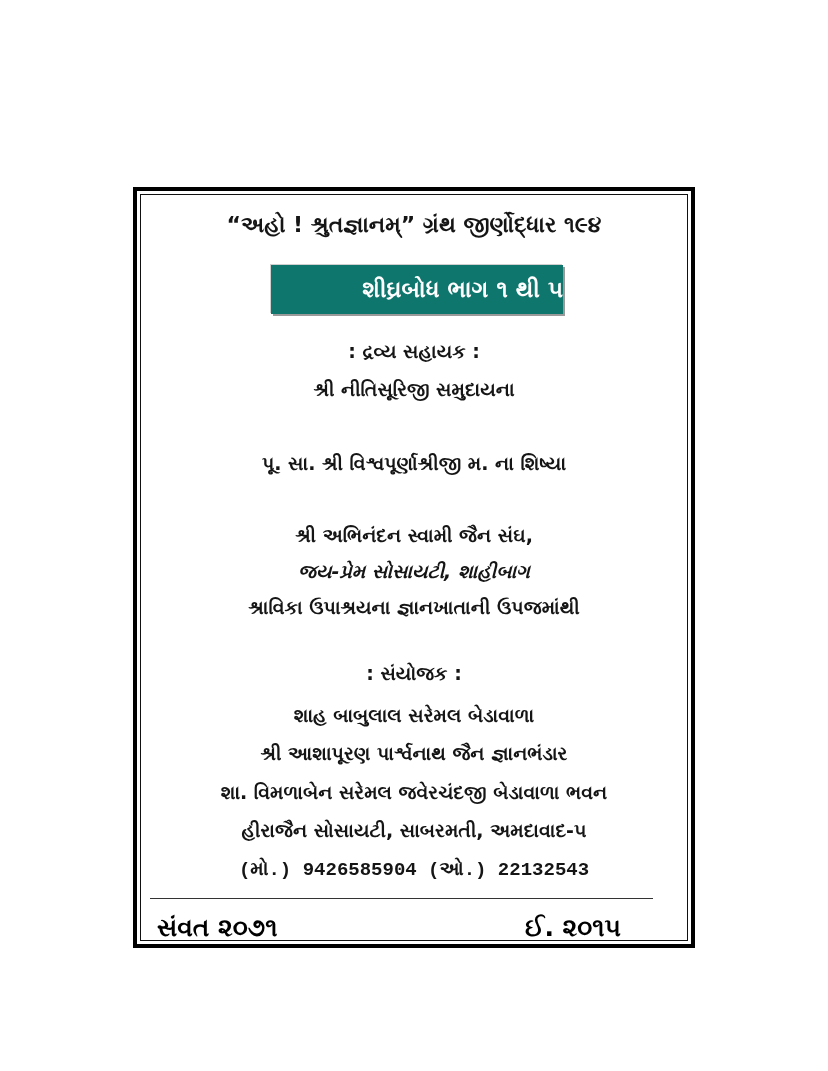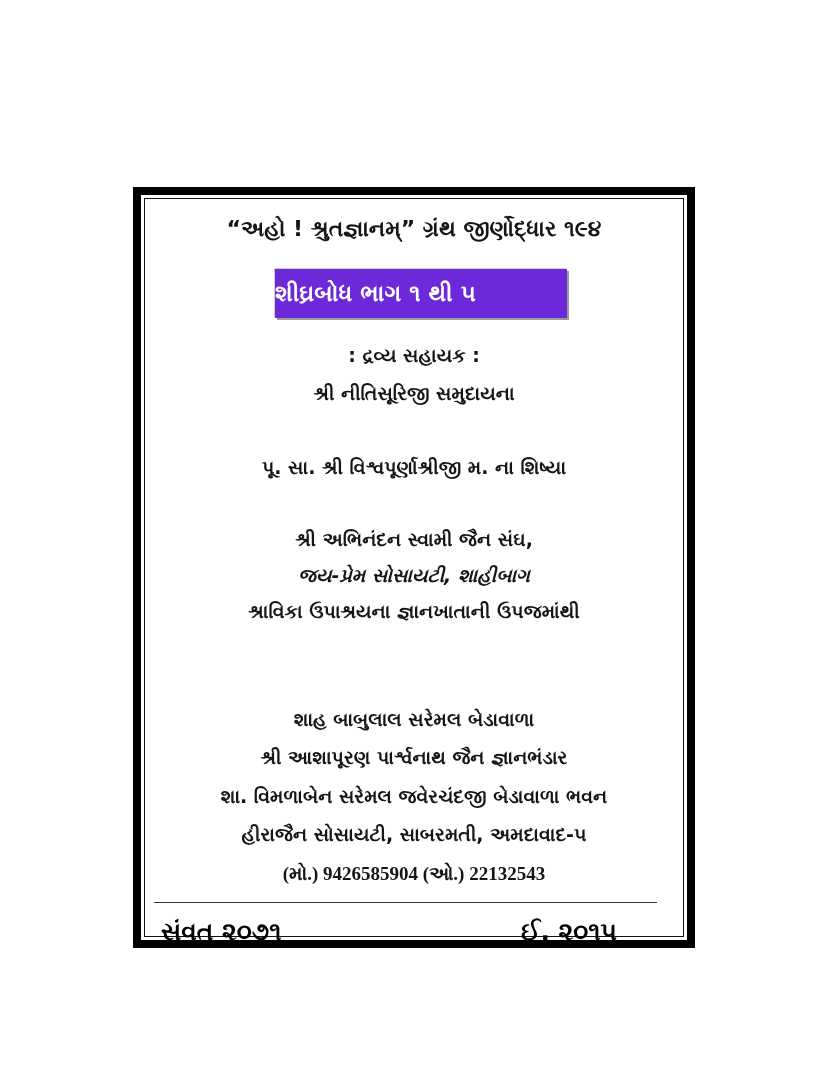--- a/index.html
+++ b/index.html
@@ -2,67 +2,68 @@
 <html><head>
 <meta charset="utf-8">
 <style>
   html, body { margin:0; padding:0; }
   body {
     width:828px; height:1071px; background:#ffffff; position:relative; overflow:hidden;
     font-family:"DejaVu Sans", "Liberation Sans", sans-serif; color:#111;
   }
   .frame-outer {
     position:absolute; left:133px; top:187px; width:562px; height:761px;
-    box-sizing:border-box; border:8px solid #000000; background:#fff;padding-left:8px;
+    box-sizing:border-box; border:4px solid #000000; background:#fff;padding-left:8px;
   }
   .frame-inner {
     position:absolute; left:3px; top:3px; right:3px; bottom:3px;
     border:1.5px solid #111;
   }
   .line {
     position:absolute; left:0; width:100%; text-align:center;
     font-weight:bold; font-size:19px; line-height:24px; color:#151515; white-space:nowrap;
   }
   .heading { font-size:22px; top:22px; }
   .title-box {
     position:absolute; left:134px; top:74px; width:292px; height:49px;
-    background:#6d28d9; box-shadow:2px 2px 0 #9a9a9a, -1px -1px 0 #cfcfcf;
-    display:flex; align-items:center; justify-content:flex-start;
+    background:#0f766e; box-shadow:2px 2px 0 #9a9a9a, -1px -1px 0 #cfcfcf;
+    display:flex; align-items:center; justify-content:flex-end;
   }
   .title-box span { color:#fff; font-weight:bold; font-size:23px; }
   .divider {
     position:absolute; left:13px; width:503px; top:707px; height:0;
     border-top:1.5px solid #333;
   }
   .footer-left, .footer-right {
     position:absolute; top:722px; font-weight:bold; font-size:25px; color:#000000;
   }
   .footer-left { left:20px; }
   .footer-right { right:70px; }
-  .phone { font-family:Liberation Serif, serif; }
+  .phone { font-family:Liberation Mono, monospace; }
 </style>
 </head>
 <body>
 
 <div class="frame-outer">
   <div class="frame-inner"></div>
 
   <div class="line heading">“અહો ! શ્રુતજ્ઞાનમ્” ગ્રંથ જીર્ણોદ્ધાર ૧૯૪</div>
 
   <div class="title-box">
     <span>શીઘ્રબોધ ભાગ ૧ થી ૫</span>
   </div>
 
   <div class="line" style="top:148px;">:  દ્રવ્ય સહાયક :</div>
   <div class="line" style="top:186px;">શ્રી નીતિસૂરિજી સમુદાયના</div>
   <div class="line" style="top:260px;">પૂ. સા. શ્રી વિશ્વપૂર્ણાશ્રીજી મ. ના શિષ્યા</div>
   <div class="line" style="top:332px;">શ્રી અભિનંદન સ્વામી જૈન સંઘ,</div>
   <div class="line" style="top:368px;font-style:italic;">જય-પ્રેમ સોસાયટી, શાહીબાગ</div>
   <div class="line" style="top:404px;">શ્રાવિકા ઉપાશ્રયના જ્ઞાનખાતાની ઉપજમાંથી</div>
 
+  <div class="line" style="top:470px;">:  સંયોજક  :</div>
   <div class="line" style="top:512px;">શાહ બાબુલાલ સરેમલ બેડાવાળા</div>
   <div class="line" style="top:589px;">શા. વિમળાબેન સરેમલ જવેરચંદજી બેડાવાળા ભવન</div>
   <div class="line" style="top:550px;">શ્રી આશાપૂરણ પાર્શ્વનાથ જૈન જ્ઞાનભંડાર</div>
   <div class="line" style="top:627px;">હીરાજૈન સોસાયટી, સાબરમતી, અમદાવાદ-૫</div>
   <div class="line phone" style="top:667px;">(મો.) 9426585904 (ઓ.) 22132543</div>
 
   <div class="divider"></div>
 
   <div class="footer-left">સંવત ૨૦૭૧</div>
   <div class="footer-right">ઈ. ૨૦૧૫</div>

